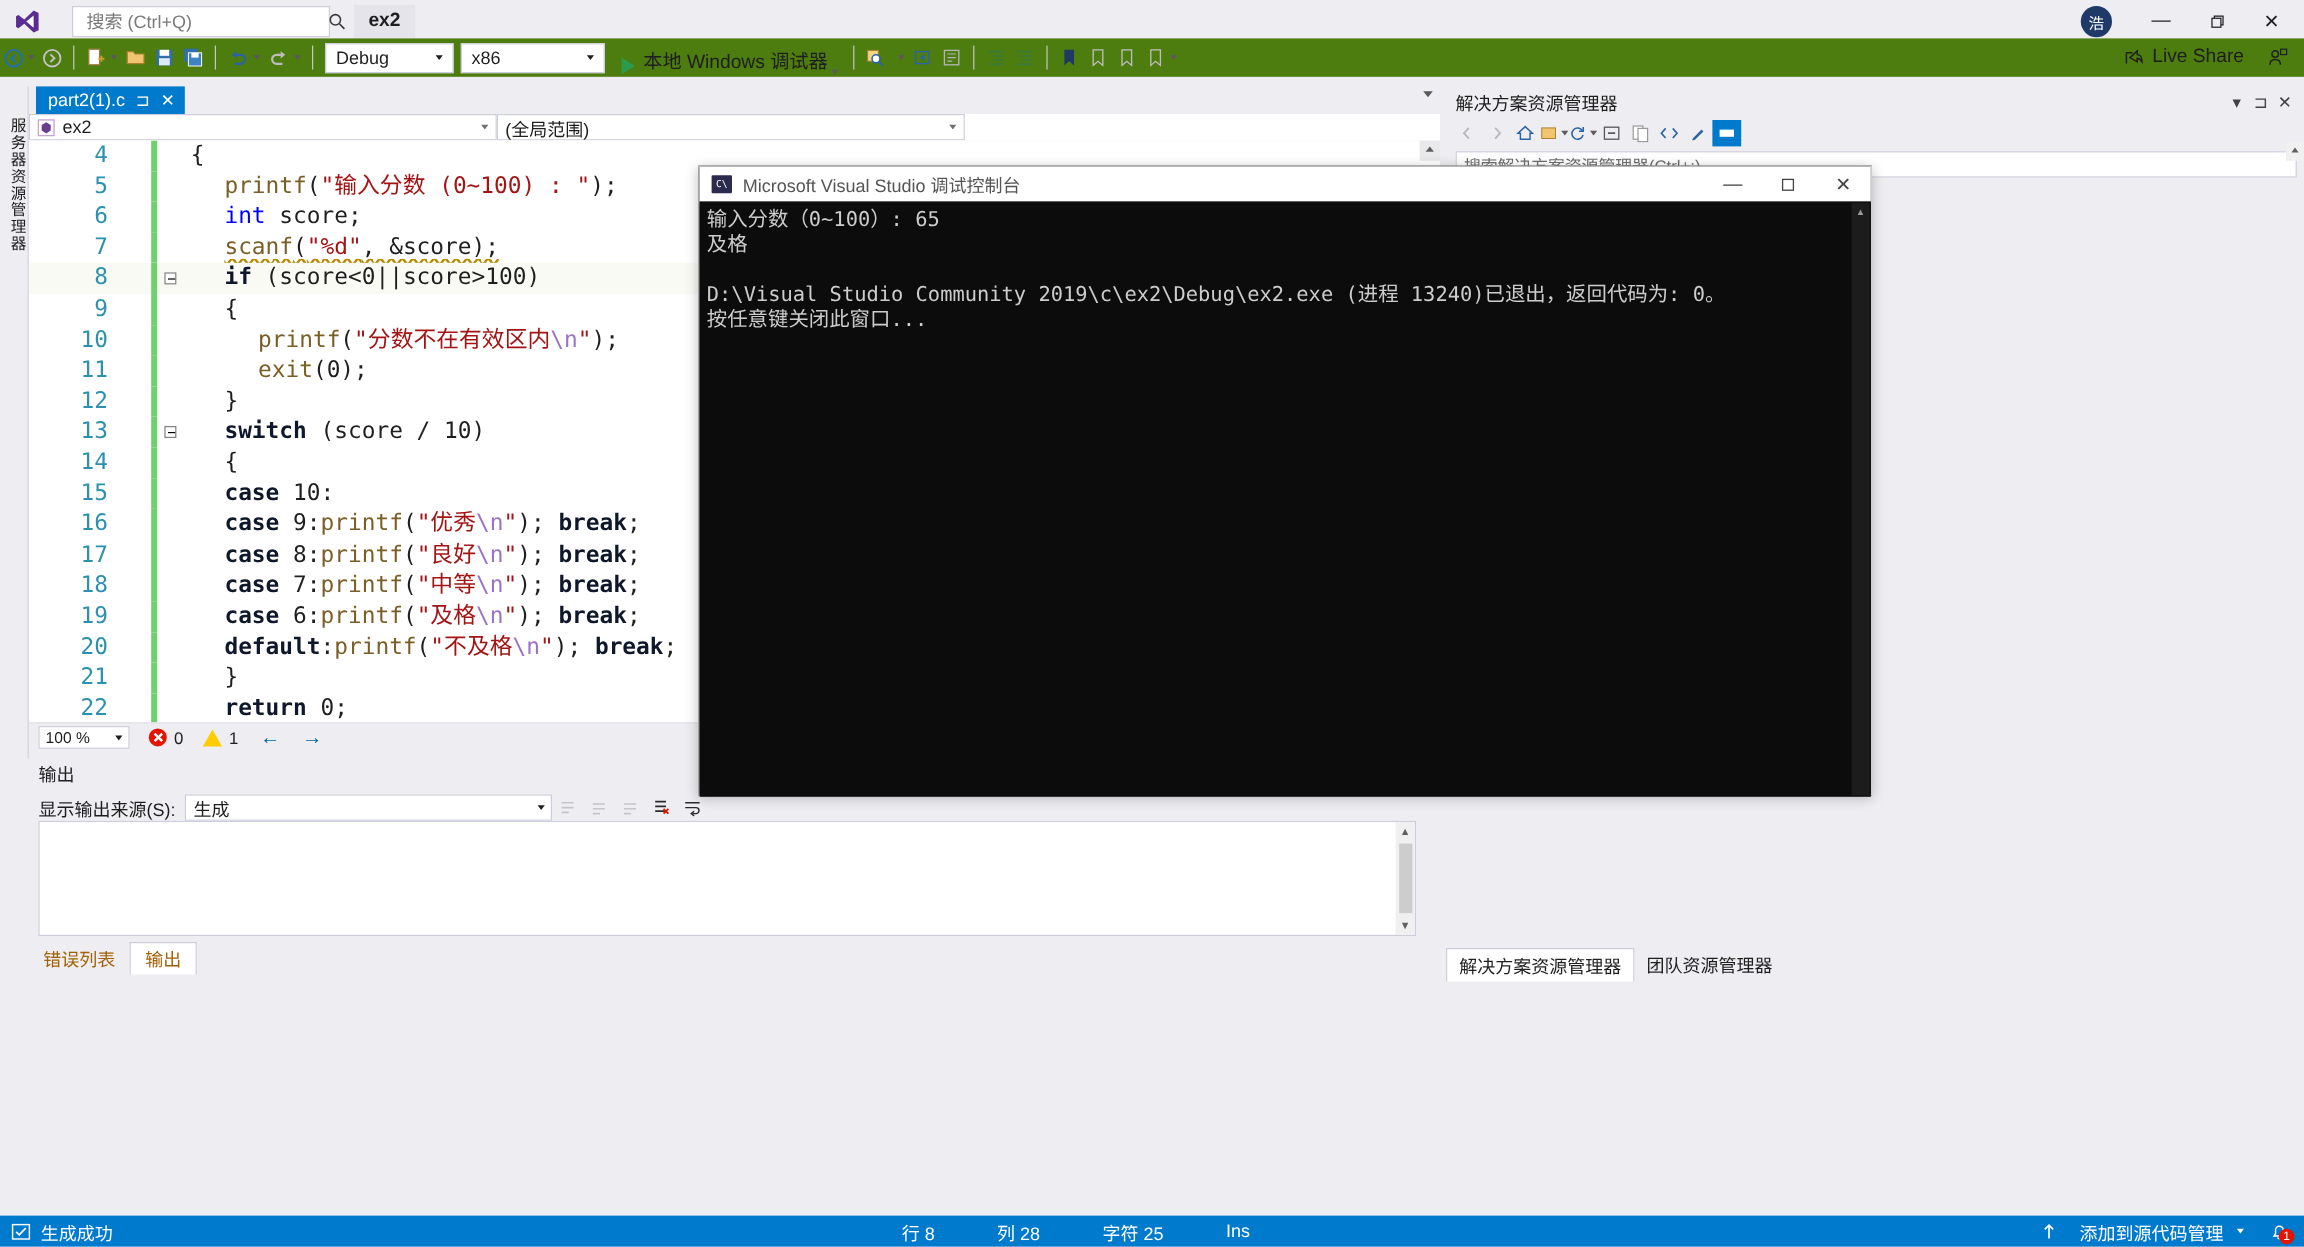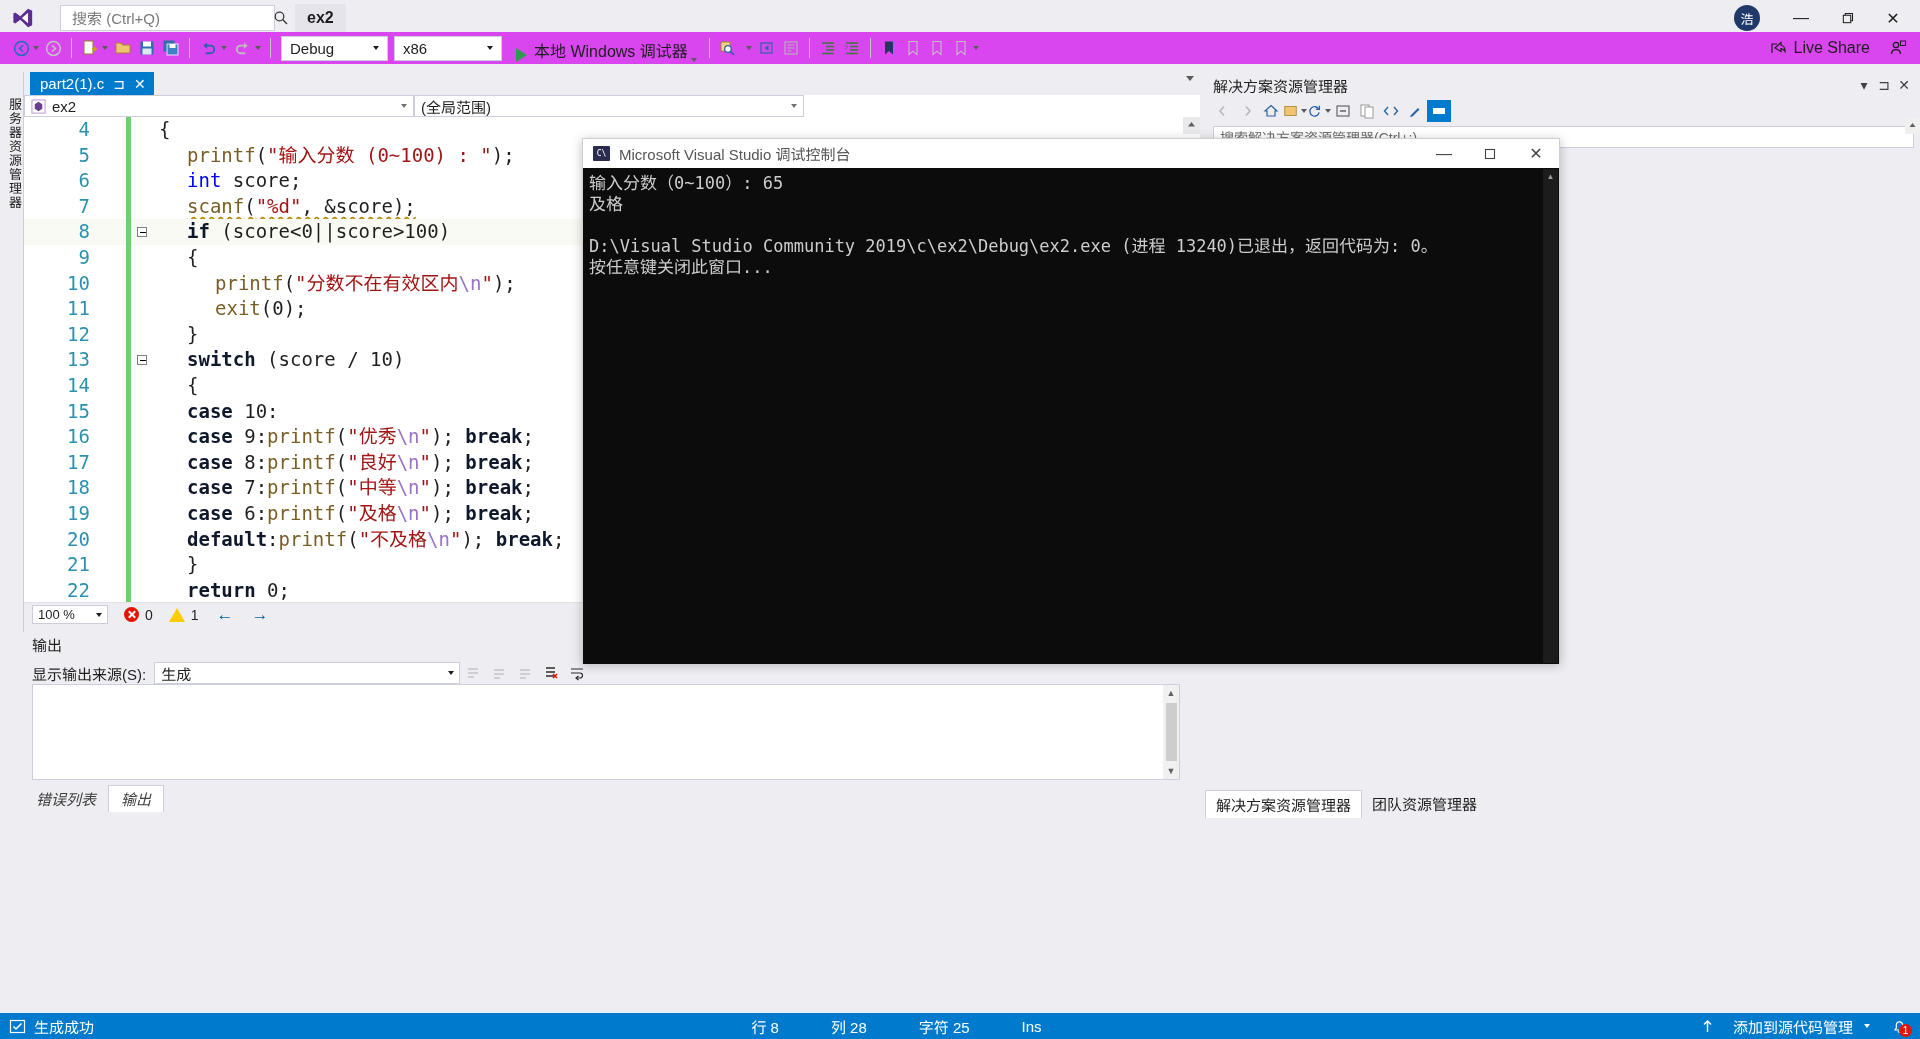--- a/index.html
+++ b/index.html
@@ -46,21 +46,21 @@
   .avatar {
     width: 26px; height: 26px; border-radius: 50%; background: #1f3a68;
     color: #fff; font-size: 13px; display: flex; align-items: center; justify-content: center;
     margin-right: 18px;
   }
   .wbtn { width: 46px; height: 36px; display: flex; align-items: center; justify-content: center; }
 
   
   .toolbar {
     position: absolute; left: 0; top: 32px; width: 1920px; height: 32px;
-    background: #d946ef; display: flex; align-items: center; padding-left: 10px;
+    background: #4d7c0f; display: flex; align-items: center; 
   }
   .tb-item { height: 28px; display: flex; align-items: center; padding: 0 3px; }
   .tb-sep { width: 1px; height: 20px; background: #c6c6c6; margin: 0 6px; }
   .caret { width: 0; height: 0; border-left: 3.5px solid transparent; border-right: 3.5px solid transparent;
            border-top: 4px solid #5a5a5a; margin-left: 3px; }
   .combo {
     height: 25px; background: #fff; border: 1px solid #cccedb; display: flex;
     align-items: center; padding: 0 4px 0 8px; font-size: 15px; color: #1e1e1e;
   }
   .combo .lbl { flex: 1; white-space: nowrap; }
@@ -186,21 +186,21 @@
   }
   .out-scroll-track { position: absolute; right: 0; top: 0; width: 16px; height: 100%; background: #f0f0f0; }
   .out-scroll-thumb { position: absolute; right: 2px; top: 18px; width: 11px; height: 58px; background: #cdcdcd; }
   .out-scroll-arrow { position: absolute; right: 0; width: 16px; height: 16px; display:flex; align-items:center; justify-content:center; font-size: 9px; color: #606060; }
 
   
   .bottabs {
     position: absolute; left: 24px; top: 790px; height: 22px; display: flex; align-items: flex-end;
     font-size: 15px;
   }
-  .bottab { padding: 2px 12px 3px; color: #404040; font-style: italic; }
+  .bottab { padding: 2px 12px 3px; color: #a16207; }
   .bottab.active { background: #fff; border: 1px solid #cccedb; border-bottom: none; }
 
   
   .rightpanel {
     position: absolute; left: 1205px; top: 72px; width: 715px; height: 746px; background: #eeeef2;
   }
   .rp-header { display: flex; align-items: center; height: 26px; padding: 0 6px 0 8px; font-size: 15px; }
   .rp-header .rp-title { flex: 1; }
   .rp-icon { width: 20px; height: 20px; display: flex; align-items: center; justify-content: center; font-size: 14px; color: #424242; }
   .rp-toolbar { display: flex; align-items: center; height: 26px; padding-left: 6px; }
@@ -342,21 +342,21 @@
           <path d="M14 7 H8 a4 4 0 0 0 0 8 H13" fill="none" stroke="#bdbdbd" stroke-width="2"></path>
           <path d="M11.5 3.8 L15.5 7 l-4 3.2 Z" fill="#bdbdbd"></path>
         </svg>
       <span class="caret"></span>
     </div>
     <div class="tb-sep"></div>
     <div class="combo" style="width:107px; margin-left:4px;">
       <span class="lbl">Debug</span>
       <span class="caret"></span>
     </div>
-    <div class="combo" style="width:108px; margin-left:6px;gap:28px;">
+    <div class="combo" style="width:120px; margin-left:6px;gap:28px;">
       <span class="lbl">x86</span>
       <span class="caret"></span>
     </div>
     <div class="run-btn" style="margin-left:8px;align-items:flex-end;">
       <span class="tri"></span>
       <span>本地 Windows 调试器</span>
       <span class="caret"></span>
     </div>
     <div class="tb-sep"></div>
     <div class="tb-item">

